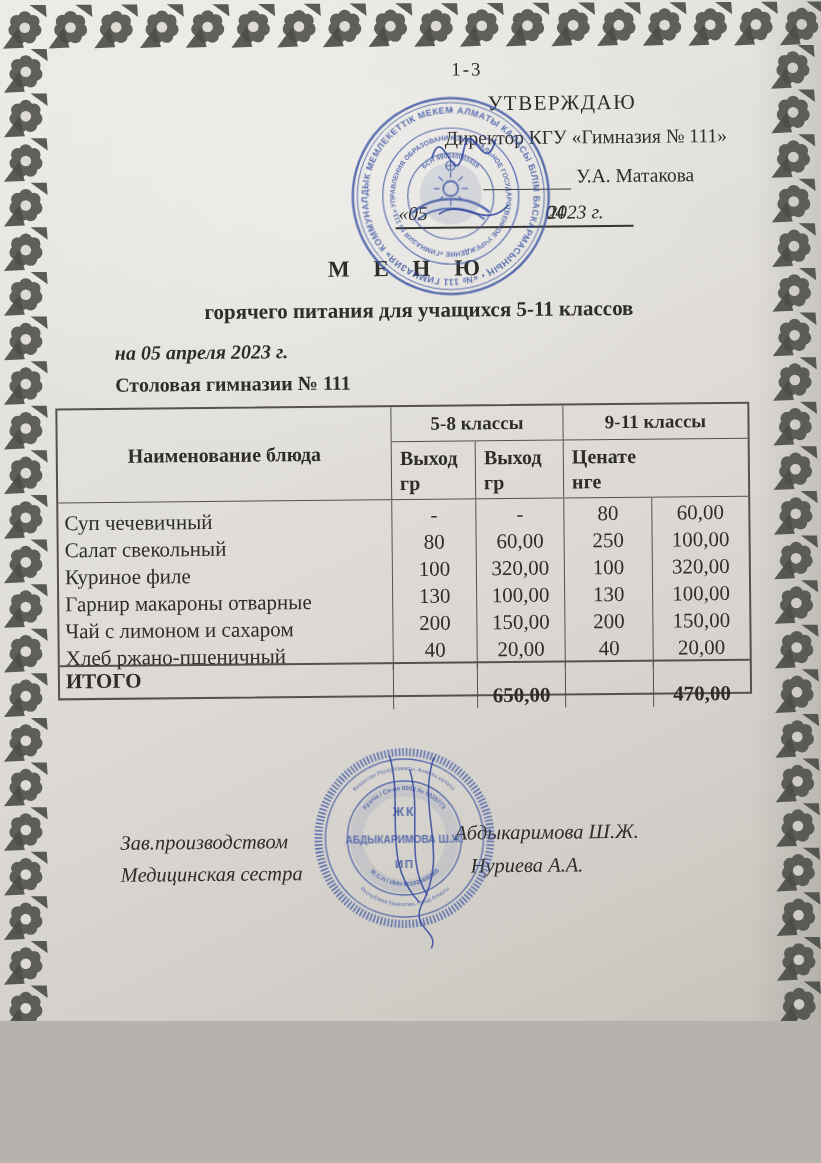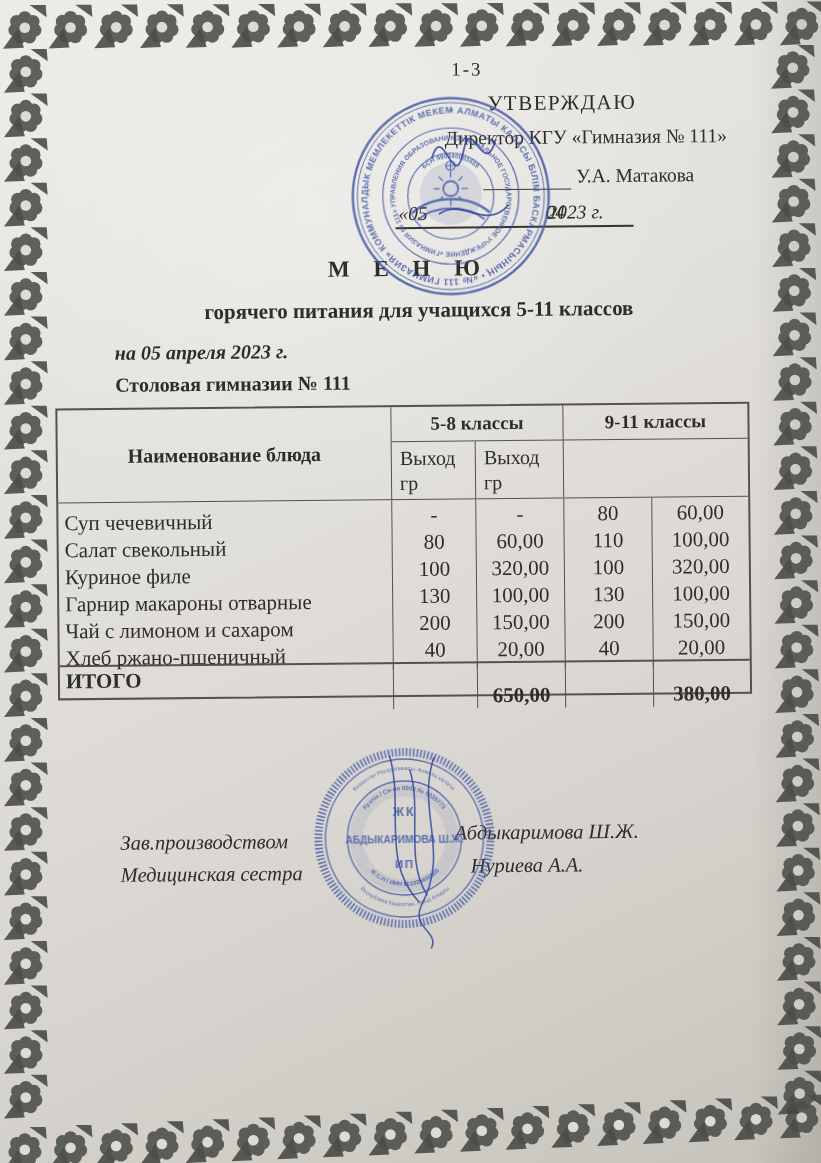--- a/index.html
+++ b/index.html
@@ -1,17 +1,17 @@
 <!DOCTYPE html>
 <html><head>
 <meta charset="utf-8">
 <style>
   html,body{margin:0;padding:0;background:#b6b3ae;}
   .page{
-    position:relative;width:821px;height:1163px;overflow:hidden;
+    position:relative;width:821px;height:1021px;overflow:hidden;
     background:
       radial-gradient(ellipse 70% 40% at 38% 18%, rgba(255,255,255,0.30), rgba(255,255,255,0) 70%),
       linear-gradient(155deg,#ecebe7 0%,#e3e1dc 35%,#dbd8d3 60%,#cfccc6 85%,#c6c3bd 100%);
     font-family:"Liberation Serif","DejaVu Serif",serif;
     color:#2f2d29;
   }
   .page::after{ 
     content:"";position:absolute;right:0;top:0;width:70px;height:100%;
     background:linear-gradient(to right, rgba(0,0,0,0), rgba(80,78,72,0.16));
     pointer-events:none;
@@ -37,21 +37,21 @@
 
   
   .menu-table{position:absolute;left:57px;top:405px;width:694px;border:2px solid #55524d;box-sizing:border-box;}
   .t-grid{display:grid;grid-template-columns:334px 84px 88px 88px 1fr;}
   .thead{height:92px;grid-template-rows:35px 57px;}
   .cell{box-sizing:border-box;}
   .vline{border-right:1.6px solid #55524d;}
   .hline{border-bottom:1.6px solid #55524d;}
   .name-h{grid-row:1/3;display:flex;align-items:center;justify-content:center;font-weight:bold;font-size:20px;}
   .group-h{display:flex;align-items:center;justify-content:center;font-weight:bold;font-size:19px;}
-  .sub-h{font-weight:normal;font-size:20px;padding:4px 0 0 8px;line-height:25px;}
+  .sub-h{font-weight:bold;font-size:20px;padding:4px 0 0 8px;line-height:25px;}
   .tbody{height:162px;}
   .bodycol{display:flex;flex-direction:column;font-size:21px;line-height:27px;}
   .col-names{padding:7px 0 0 6px;}
   .col-nums{padding-top:2px;text-align:center;}
   .trow-total{height:31px;border-top:2px solid #55524d;font-weight:bold;font-size:21px;}
   .total-label{padding:2px 0 0 6px;}
   .total-val{text-align:center;padding-top:20px;}
 
   .sig-title1{left:118px;top:829px;font-size:20.5px;font-style:italic;}
   .sig-name1{left:452px;top:822px;font-size:20.5px;font-style:italic;}
@@ -198,20 +198,24 @@
         <div class="cell group-h hline vline" style="grid-column:2/4;">5-8 классы</div>
         <div class="cell group-h hline" style="grid-column:4/6;">9-11 классы</div>
         <div class="cell sub-h vline">
           <div>Выход</div>
           <div>гр</div>
         </div>
         <div class="cell sub-h vline">
           <div>Выход</div>
           <div>гр</div>
         </div>
+        <div class="cell sub-h">
+          <div>Ценате</div>
+          <div>нге</div>
+        </div>
       </div>
 
       <div class="t-grid tbody" style="display:grid;border-top:1.6px solid #55524d;">
         <div class="cell bodycol col-names vline">
           <div>Суп чечевичный</div>
           <div>Салат свекольный</div>
           <div>Куриное филе</div>
           <div>Гарнир макароны отварные</div>
           <div>Чай с лимоном и сахаром</div>
           <div>Хлеб ржано-пшеничный</div>
@@ -227,42 +231,42 @@
         <div class="cell bodycol col-nums vline">
           <div>-</div>
           <div>60,00</div>
           <div>320,00</div>
           <div>100,00</div>
           <div>150,00</div>
           <div>20,00</div>
         </div>
         <div class="cell bodycol col-nums vline">
           <div>80</div>
-          <div>110</div>
+          <div>250</div>
           <div>100</div>
           <div>130</div>
           <div>200</div>
           <div>40</div>
         </div>
         <div class="cell bodycol col-nums">
           <div>60,00</div>
           <div>100,00</div>
           <div>320,00</div>
           <div>100,00</div>
           <div>150,00</div>
           <div>20,00</div>
         </div>
       </div>
 
       <div class="t-grid trow-total" style="display:grid;">
         <div class="cell total-label vline">ИТОГО</div>
         <div class="cell vline"></div>
         <div class="cell total-val vline">650,00</div>
         <div class="cell vline"></div>
-        <div class="cell total-val">380,00</div>
+        <div class="cell total-val">470,00</div>
       </div>
     </div>
 
     <div class="abs sig-title1">Зав.производством</div>
     <div class="abs sig-name1">Абдыкаримова Ш.Ж.</div>
     <div class="abs sig-title2">Медицинская сестра</div>
     <div class="abs sig-name2">Нуриева А.А.</div>
 
     <svg class="stamp stamp-top" viewBox="0 0 205 205" xmlns="http://www.w3.org/2000/svg">
       <defs>

